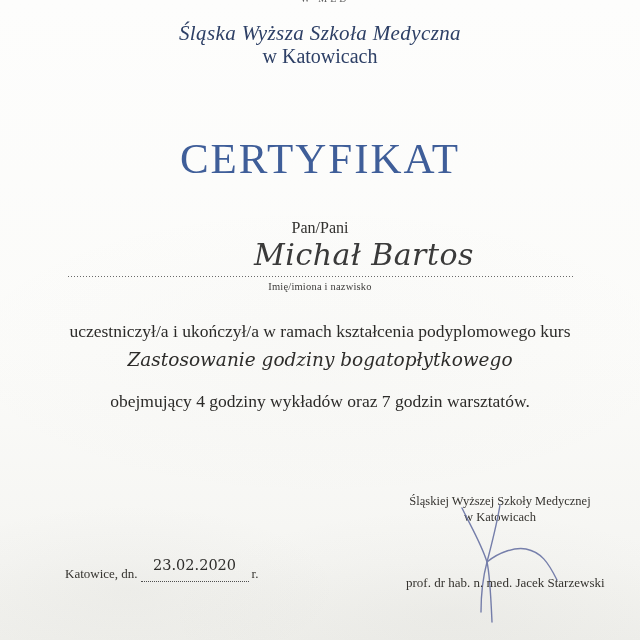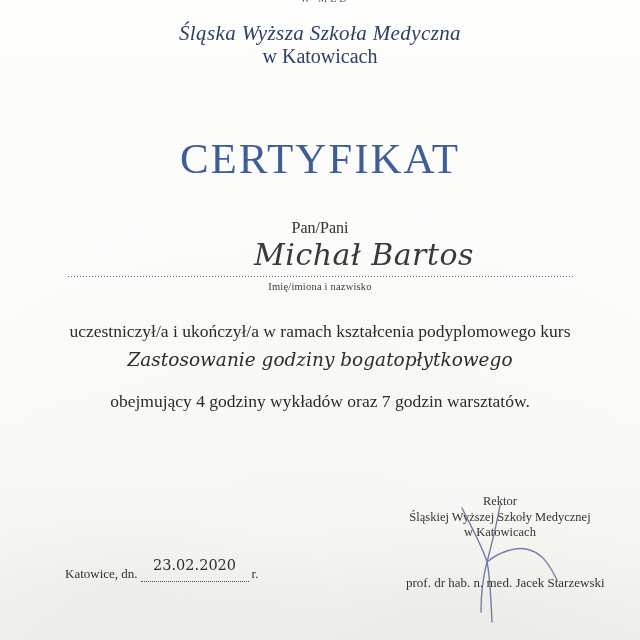--- a/index.html
+++ b/index.html
@@ -104,21 +104,20 @@
   <div class="abs center-text cert-title">CERTYFIKAT</div>
   <div class="abs center-text recipient">Michał Bartos</div>
   <div class="abs name-rule"></div>
   <div class="abs center-text body-line1">uczestniczył/a i ukończył/a w ramach kształcenia podyplomowego kurs</div>
 
   <div class="abs center-text name-caption">Imię/imiona i nazwisko</div>
   <div class="abs center-text course-title">Zastosowanie godziny bogatopłytkowego</div>
   <div class="abs center-text body-line2">obejmujący 4 godziny wykładów oraz 7 godzin warsztatów.</div>
 
   <div class="abs signatory">
-    <div>Rektor</div>
     <div>Śląskiej Wyższej Szkoły Medycznej</div>
     <div>w Katowicach</div>
   </div>
 
   <svg class="abs signature-svg" width="130" height="135" viewBox="0 0 130 135">
     <g fill="none" stroke="#6872a3" stroke-width="1.4" stroke-linecap="round" opacity="0.9">
       <path d="M17,13 C25,30 36,48 42,67 C45,80 46,105 47,127"></path>
       <path d="M55,10 C52,28 47,48 42,67 C38,82 36,100 36,117"></path>
       <path d="M42,67 C54,57 70,52 81,54 C96,57 103,67 112,85"></path>
     </g>

